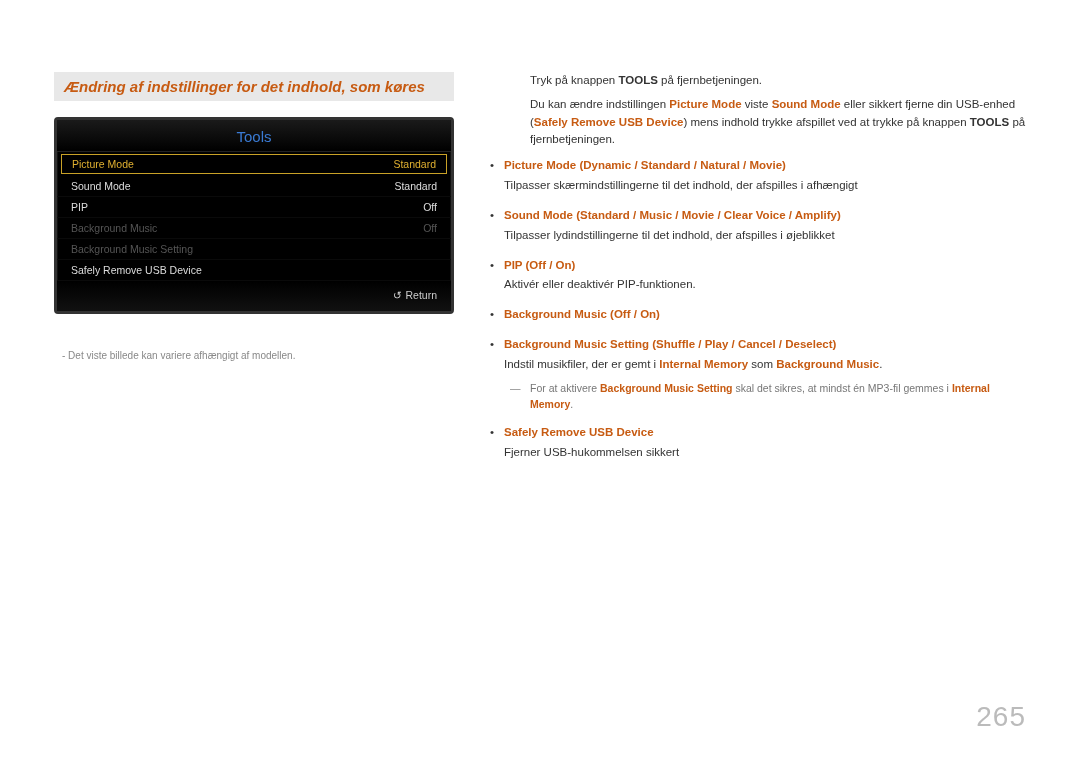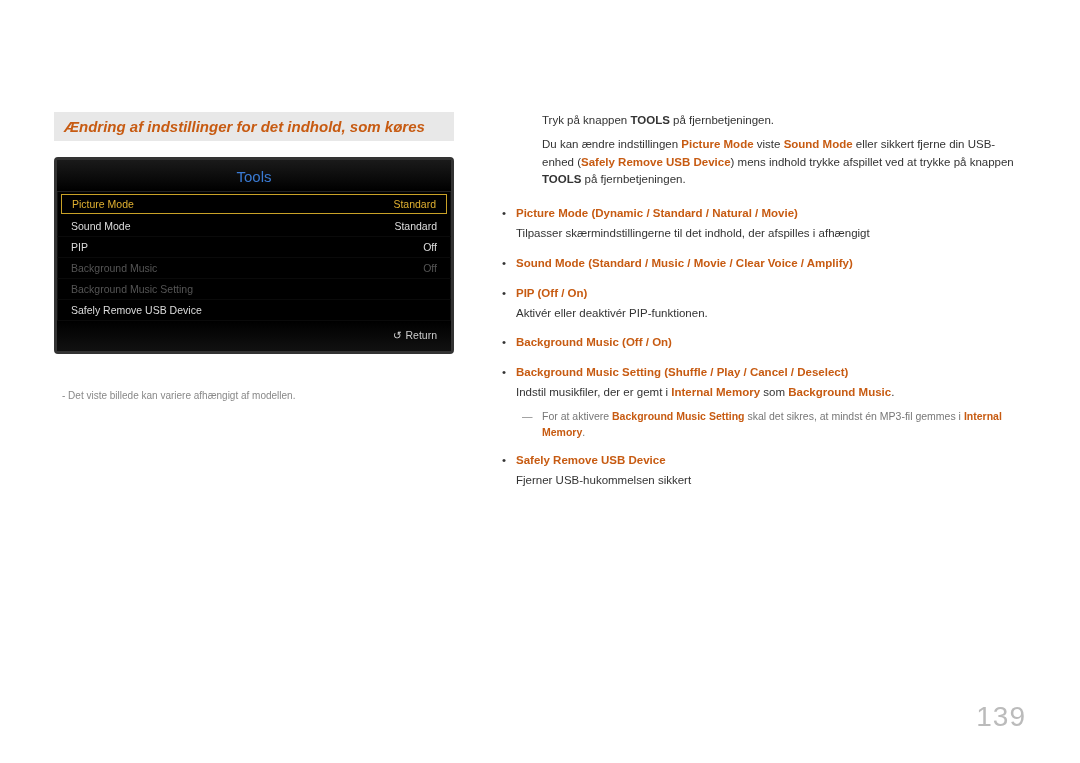--- a/index.html
+++ b/index.html
@@ -5,23 +5,23 @@
   * { margin: 0; padding: 0; box-sizing: border-box; }
   body {
     width: 1080px;
     height: 763px;
     background: #fff;
     font-family: Arial, Helvetica, sans-serif;
     position: relative;
     color: #333;
   }
   .page {
-    padding: 112px 54px 0 54px;
+    padding: 72px 54px 0 54px;
     display: flex;
-    gap: 44px;
+    gap: 32px;
   }
   .left-col {
     width: 400px;
     flex-shrink: 0;
   }
   .right-col {
     flex: 1;
     font-size: 11.5px;
     line-height: 1.55;
   }
@@ -90,21 +90,21 @@
     font-size: 10px;
     color: #888;
     margin-top: 36px;
     padding-left: 8px;
   }
   .footnote::before { content: "- "; color:#888; }
   
   .para { margin-bottom: 6px; margin-left: 44px; }
   .accent { color: #c75b12; font-weight: bold; }
   .bold { font-weight: bold; }
-  ul.opts { list-style: none; margin-top: 16px; }
+  ul.opts { list-style: none; margin-top: 8px; }
   ul.opts > li {
     position: relative;
     padding-left: 18px;
     margin-bottom: 12px;
   }
   ul.opts > li::before {
     content: "•";
     position: absolute;
     left: 4px;
     top: 0;
@@ -189,20 +189,21 @@
       <span>Du kan ændre indstillingen </span><span class="accent">Picture Mode</span><span> viste </span><span class="accent">Sound Mode</span><span> eller sikkert fjerne din USB-enhed (</span><span class="accent">Safely Remove USB Device</span><span>) mens indhold trykke afspillet ved at trykke på knappen </span><span class="bold">TOOLS</span><span> på fjernbetjeningen.</span>
     </p>
 
     <ul class="opts" id="opts-list">
         <li>
           <div class="opt-head"><span>Picture Mode</span><span style="color: rgb(199, 91, 18); font-weight: bold;"> (</span><span>Dynamic</span><span class="sep" style="color: rgb(199, 91, 18); font-weight: bold;"> / </span><span>Standard</span><span class="sep" style="color: rgb(199, 91, 18); font-weight: bold;"> / </span><span>Natural</span><span class="sep" style="color: rgb(199, 91, 18); font-weight: bold;"> / </span><span>Movie</span><span style="color: rgb(199, 91, 18); font-weight: bold;">)</span></div>
           <div class="opt-desc">Tilpasser skærmindstillingerne til det indhold, der afspilles i afhængigt</div>
         </li>
         <li>
           <div class="opt-head"><span>Sound Mode</span><span style="color: rgb(199, 91, 18); font-weight: bold;"> (</span><span>Standard</span><span class="sep" style="color: rgb(199, 91, 18); font-weight: bold;"> / </span><span>Music</span><span class="sep" style="color: rgb(199, 91, 18); font-weight: bold;"> / </span><span>Movie</span><span class="sep" style="color: rgb(199, 91, 18); font-weight: bold;"> / </span><span>Clear Voice</span><span class="sep" style="color: rgb(199, 91, 18); font-weight: bold;"> / </span><span>Amplify</span><span style="color: rgb(199, 91, 18); font-weight: bold;">)</span></div>
+          <div class="opt-desc">Tilpasser lydindstillingerne til det indhold, der afspilles i øjeblikket</div>
         </li>
         <li>
           <div class="opt-head"><span>PIP</span><span style="color: rgb(199, 91, 18); font-weight: bold;"> (</span><span>Off</span><span class="sep" style="color: rgb(199, 91, 18); font-weight: bold;"> / </span><span>On</span><span style="color: rgb(199, 91, 18); font-weight: bold;">)</span></div>
           <div class="opt-desc">Aktivér eller deaktivér PIP-funktionen.</div>
         </li>
         <li>
           <div class="opt-head"><span>Background Music</span><span style="color: rgb(199, 91, 18); font-weight: bold;"> (</span><span>Off</span><span class="sep" style="color: rgb(199, 91, 18); font-weight: bold;"> / </span><span>On</span><span style="color: rgb(199, 91, 18); font-weight: bold;">)</span></div>
         </li>
         <li>
           <div class="opt-head"><span>Background Music Setting</span><span style="color: rgb(199, 91, 18); font-weight: bold;"> (</span><span>Shuffle</span><span class="sep" style="color: rgb(199, 91, 18); font-weight: bold;"> / </span><span>Play</span><span class="sep" style="color: rgb(199, 91, 18); font-weight: bold;"> / </span><span>Cancel</span><span class="sep" style="color: rgb(199, 91, 18); font-weight: bold;"> / </span><span>Deselect</span><span style="color: rgb(199, 91, 18); font-weight: bold;">)</span></div>
@@ -210,13 +211,13 @@
           <div class="subnote">For at aktivere <span class="accent">Background Music Setting</span> skal det sikres, at mindst én MP3-fil gemmes i <span class="accent">Internal Memory</span>.</div>
         </li>
         <li>
           <div class="opt-head"><span>Safely Remove USB Device</span></div>
           <div class="opt-desc">Fjerner USB-hukommelsen sikkert</div>
         </li>
       </ul>
   </div>
 </div>
 
-<div class="page-num">139</div>
+<div class="page-num">265</div>
 
 </body></html>

